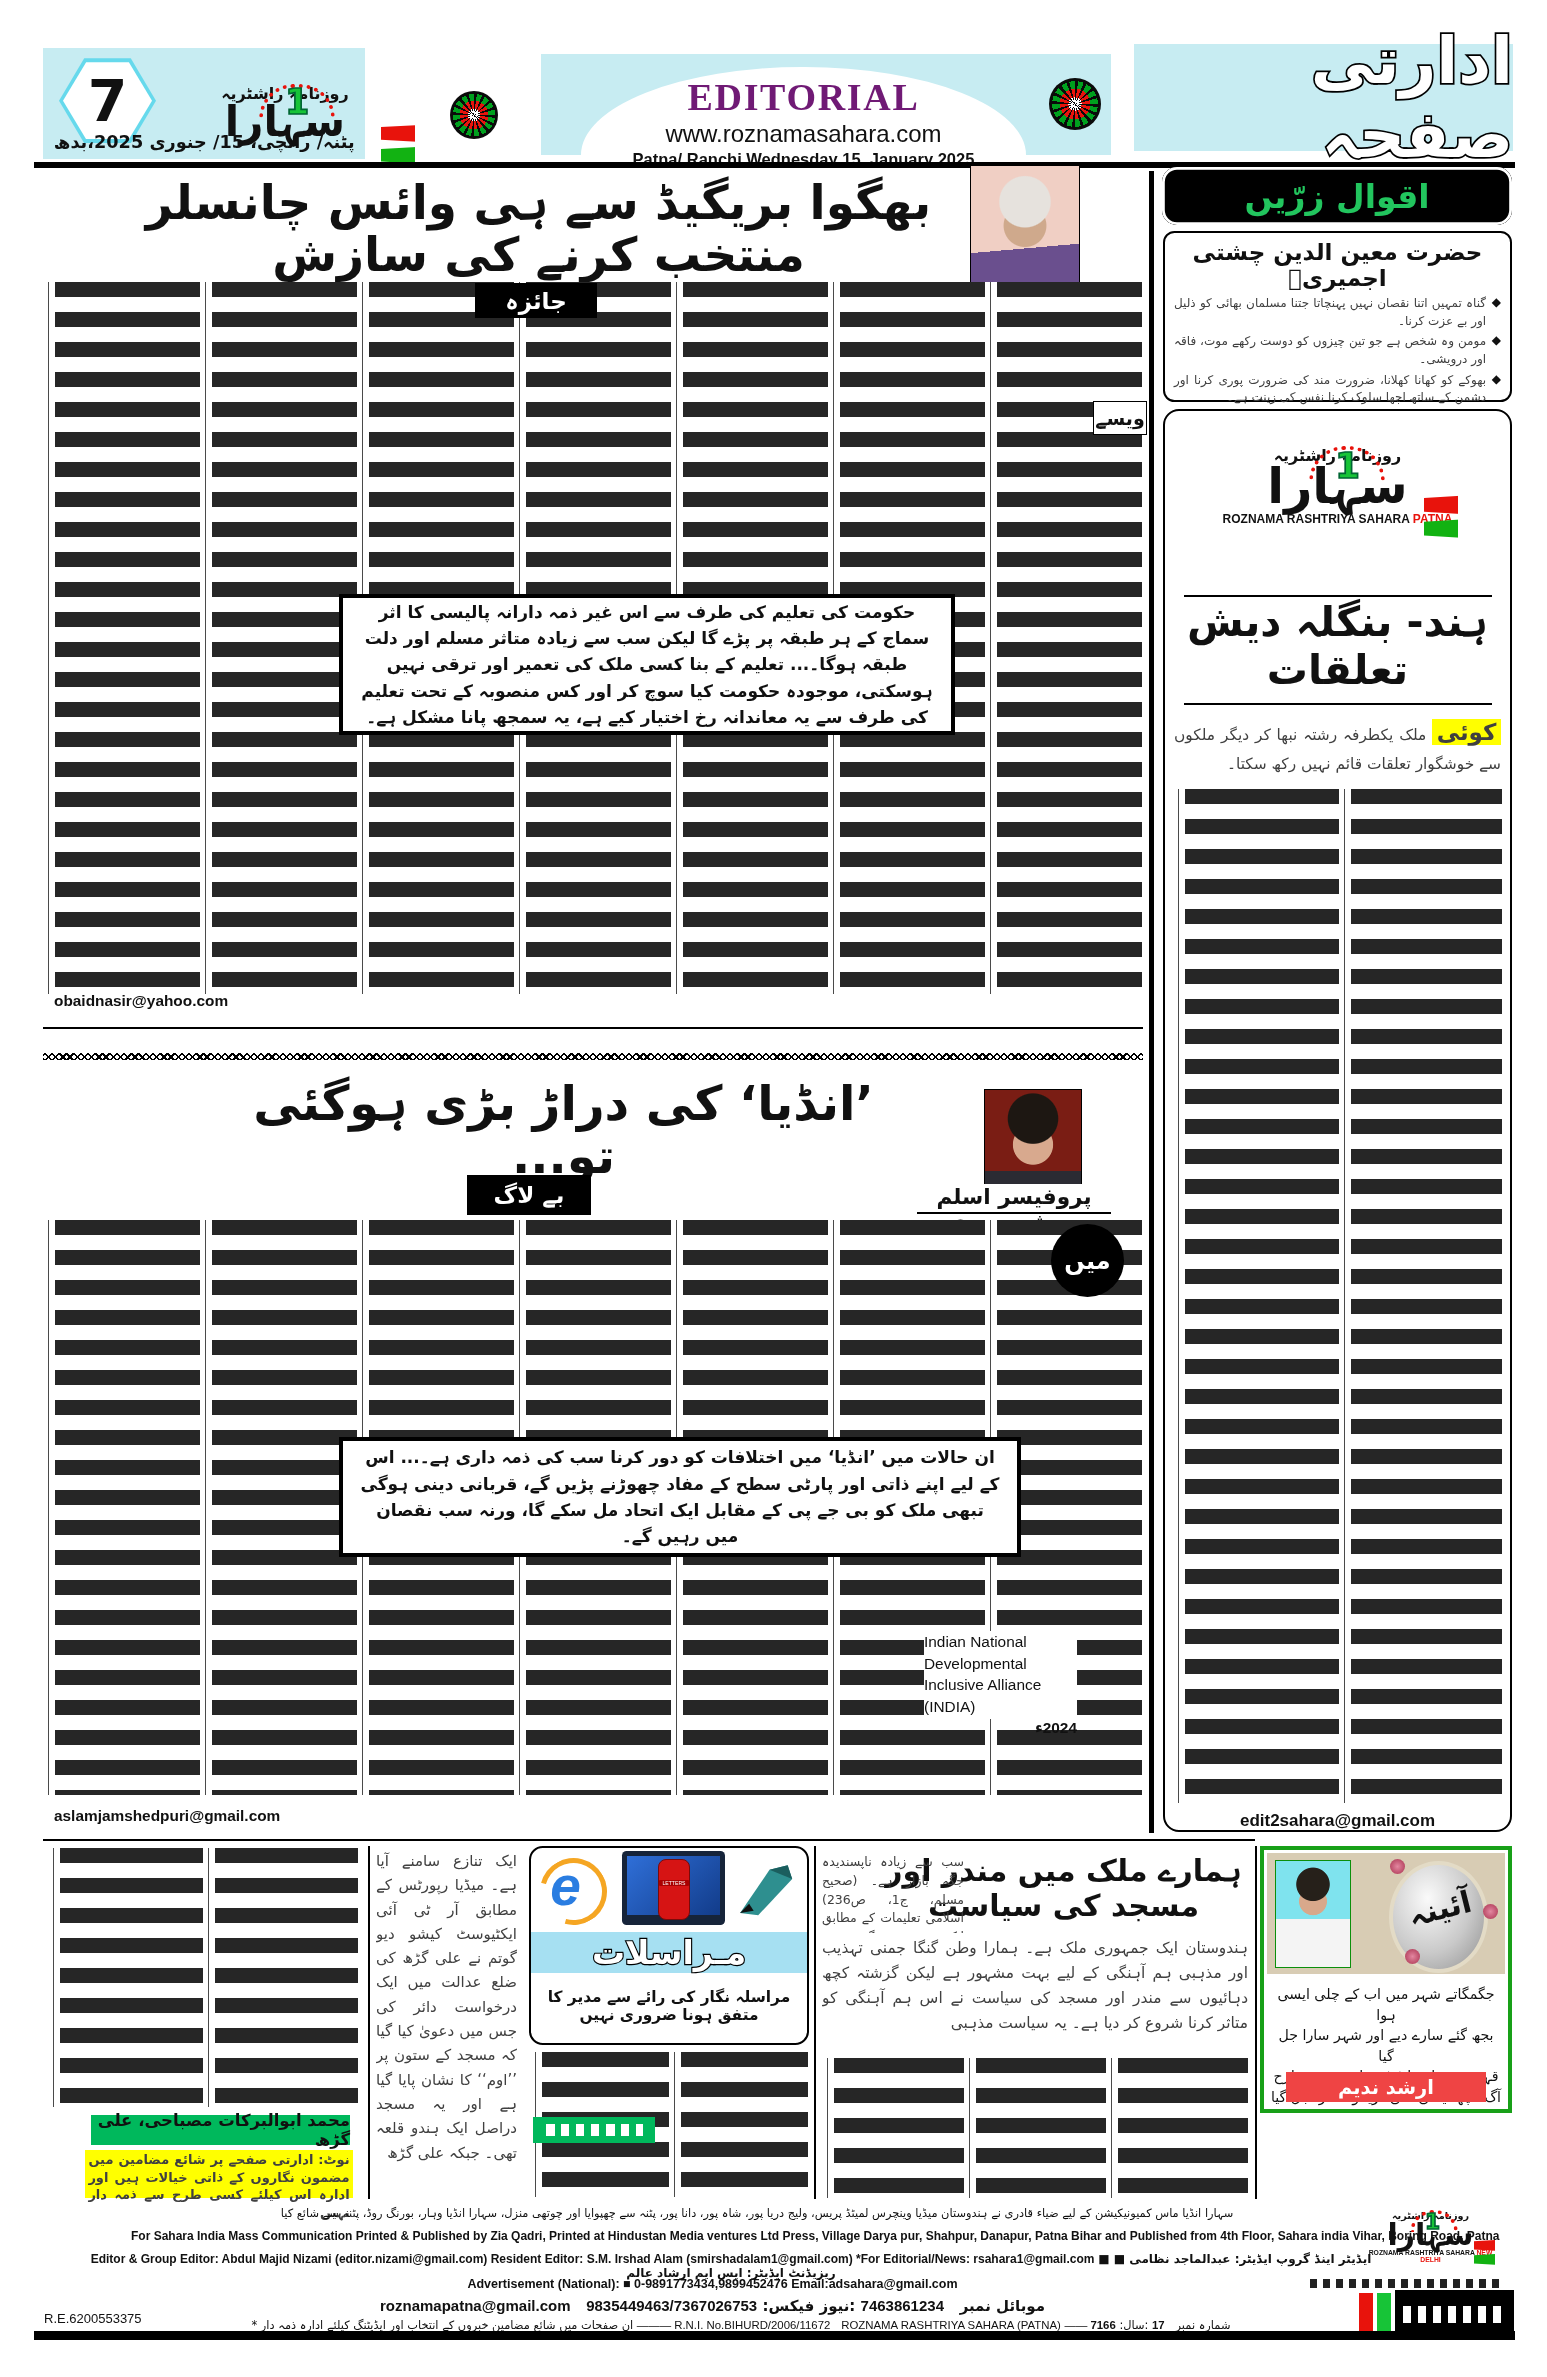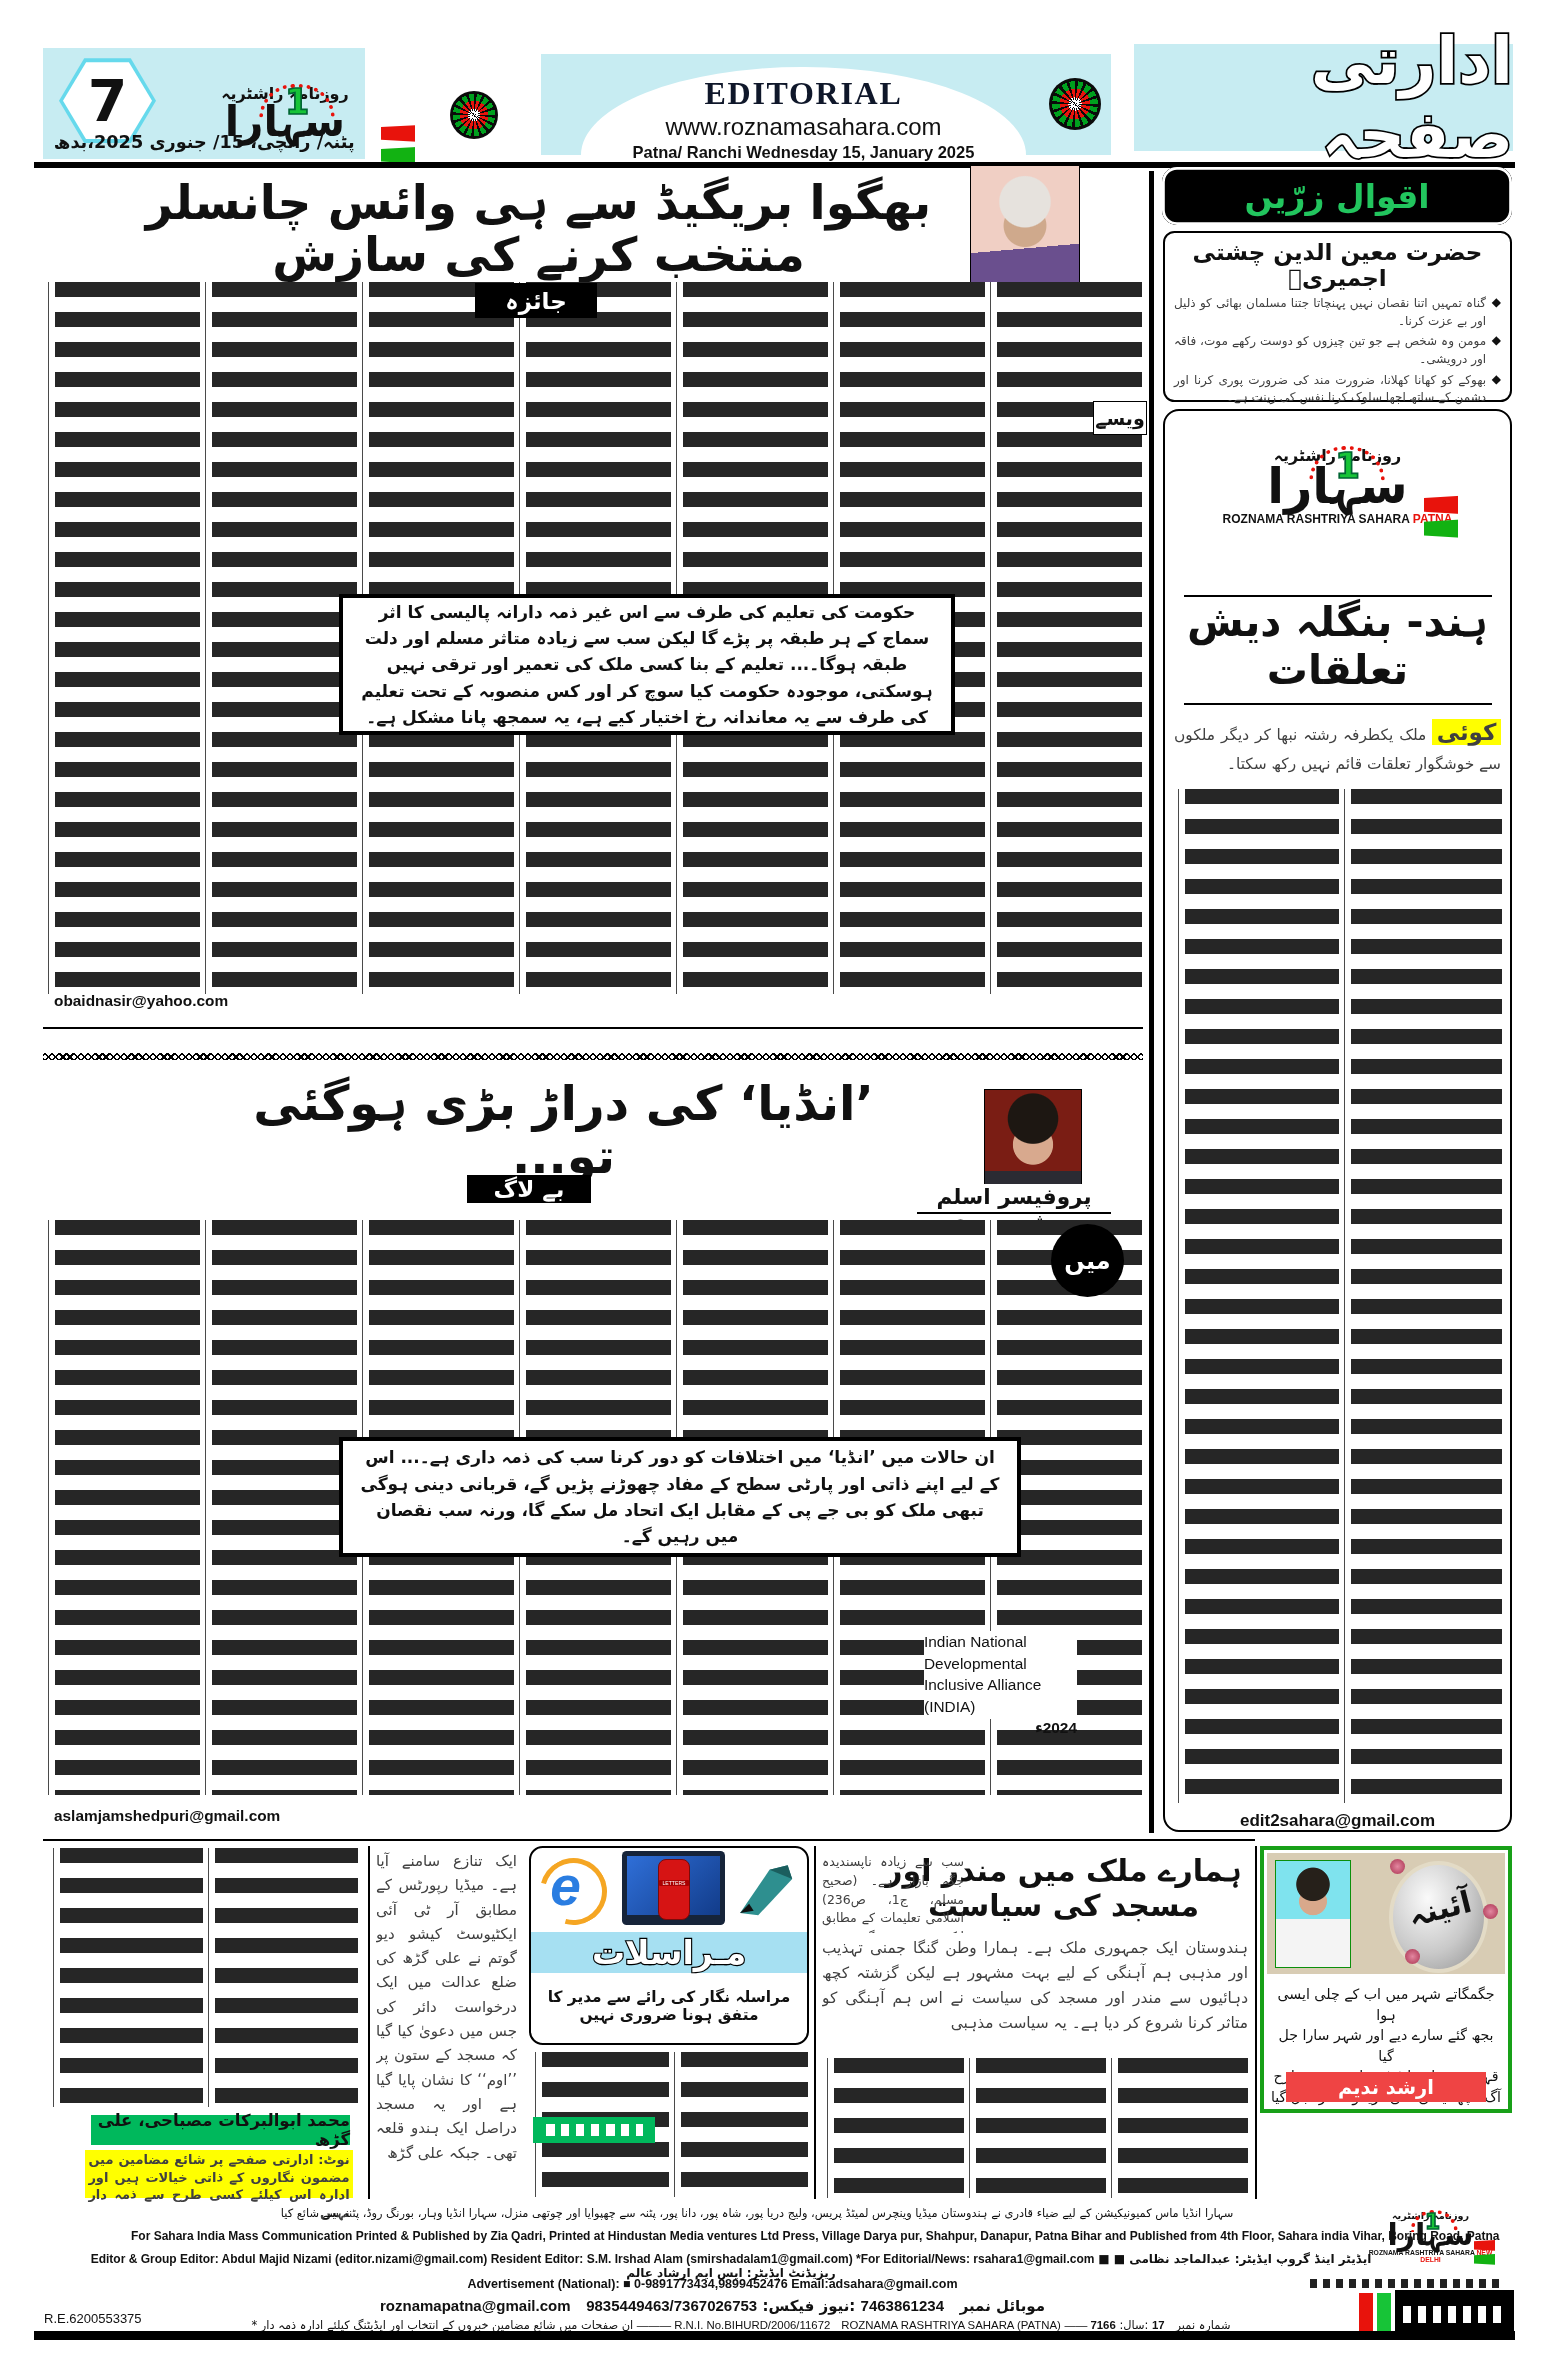--- a/index.html
+++ b/index.html
@@ -83,21 +83,21 @@
           <div class="w2"></div>
         </div>
     </div>
     <div class="abs rtl c" style="left:5.7px;top:84px;width:311px;font-size:17.7px;font-weight:bold;">پٹنہ/ رانچی، 15/ جنوری 2025،بدھ</div>
   </div>
 
   <div class="abs burst" style="left:450px;top:91px;width:48px;height:48px;"></div>
 
   <div class="abs cyan" style="left:541px;top:54px;width:570px;height:101px;">
     <div class="dome">
-      <div class="c serif" style="margin-top:8px;font-size:32px;font-weight:bold;color:#0f172a;letter-spacing:1.7px;">EDITORIAL</div>
+      <div class="c serif" style="margin-top:8px;font-size:38px;font-weight:bold;color:#701a75;letter-spacing:1.7px;">EDITORIAL</div>
       <div class="c en" style="font-size:24px;margin-top:1.1px;">www.roznamasahara.com</div>
       <div class="c en" style="font-size:16.5px;font-weight:bold;margin-top:2.3px;">Patna/ Ranchi   Wednesday 15,  January 2025</div>
     </div>
     <div class="abs burst" style="right:10.3px;top:24px;width:52px;height:52px;"></div>
   </div>
 
   <div class="abs cyan" style="left:1134px;top:44px;width:379px;height:107px;display:flex;align-items:center;justify-content:center;">
     <div class="outline-title rtl" style="font-size:64px;">ادارتی صفحہ</div>
   </div>
 
@@ -123,21 +123,21 @@
 
   <div class="abs rule" style="left:43px;top:1027px;width:1100px;height:1.7px;"></div>
   <div class="abs zigzag" style="left:43px;top:1053px;width:1100px;height:7.4px;"></div>
 
   <div class="abs rtl c" style="left:239px;top:1077px;width:649px;font-size:48px;font-weight:bold;line-height:1.1;">’انڈیا‘ کی دراڑ بڑی ہوگئی تو...</div>
 
   <div class="abs photo photo2" style="left:984px;top:1089px;width:96px;height:130px;"></div>
   <div class="abs rtl c" style="left:917px;top:1184px;width:194px;font-size:21.6px;font-weight:bold;background:#fff;">پروفیسر اسلم جمشید پوری</div>
   <div class="abs rule" style="left:917px;top:1212px;width:194px;height:2.3px;"></div>
 
-  <div class="abs blklabel rtl" style="left:467px;top:1175px;width:124px;height:28px;font-size:23px;">بے لاگ</div>
+  <div class="abs blklabel rtl" style="left:467px;top:1175px;width:124px;height:40px;font-size:23px;">بے لاگ</div>
 
   <div class="abs tf" style="left:43px;top:1220px;width:1100px;height:575px;--colw:157px;"></div>
 
   <div class="abs" style="left:1051px;top:1224px;width:73px;height:73px;border-radius:50%;background:#000;display:flex;align-items:center;justify-content:center;">
     <span class="rtl" style="color:#fff;font-size:24px;font-weight:bold;">میں</span>
   </div>
 
   <div class="abs pullq" style="left:339px;top:1437px;width:644px;height:96px;font-size:17px;">ان حالات میں ’انڈیا‘ میں اختلافات کو دور کرنا سب کی ذمہ داری ہے۔... اس کے لیے اپنے ذاتی اور پارٹی سطح کے مفاد چھوڑنے پڑیں گے، قربانی دینی ہوگی تبھی ملک کو بی جے پی کے مقابل ایک اتحاد مل سکے گا، ورنہ سب نقصان میں رہیں گے۔</div>
 
   <div class="abs en" style="left:924px;top:1631px;width:153px;height:88px;background:#fff;font-size:15.4px;line-height:1.4;">

